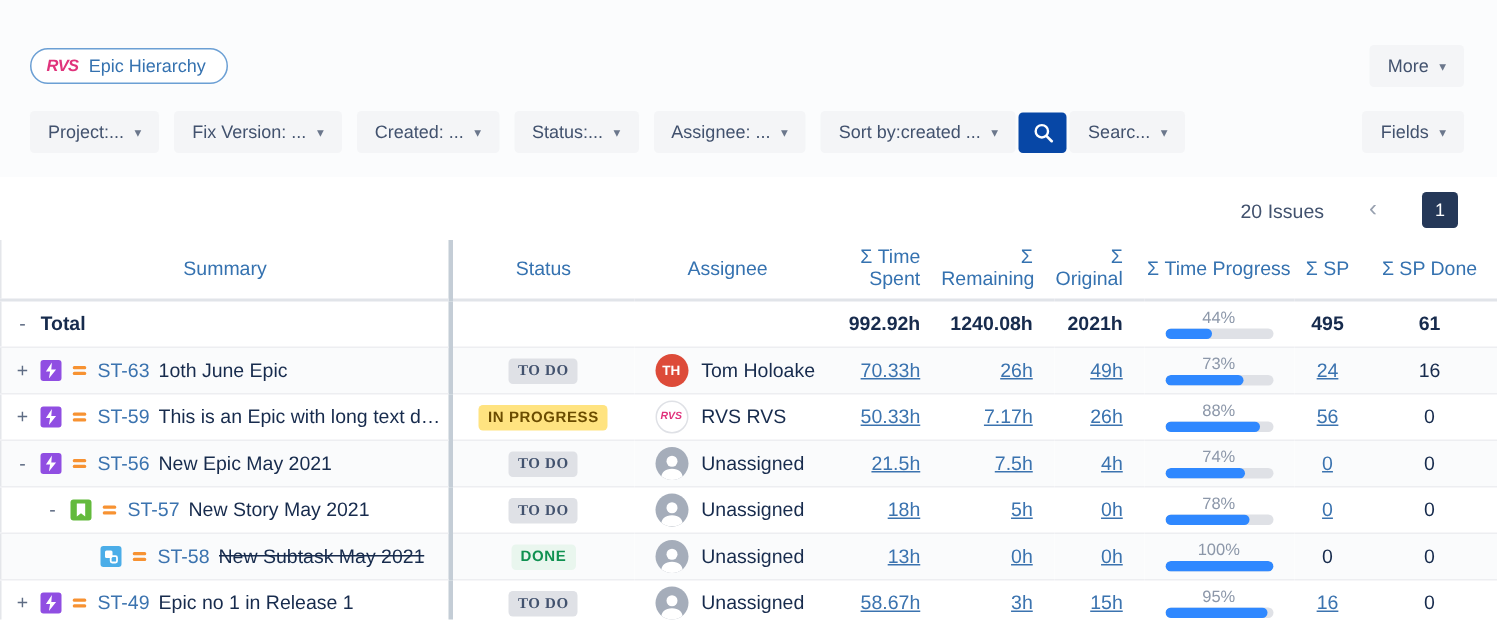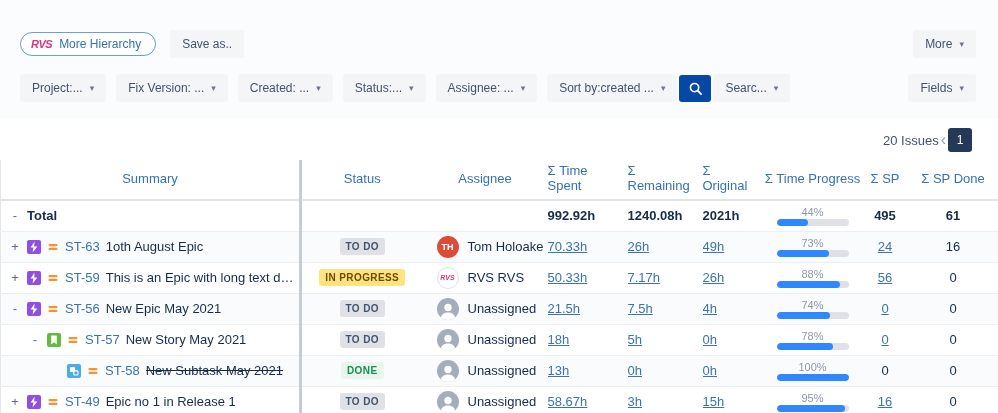--- a/index.html
+++ b/index.html
@@ -16,67 +16,66 @@
   .rvs { color:#e0337c; font-weight:bold; font-style:italic; font-size:11px; letter-spacing:-0.5px; }
   .btn { display:inline-flex; align-items:center; gap:7px; background:#f4f5f7; border:none; border-radius:3px;
          padding:7px 12px; font-size:12px; color:#42526e; font-family:inherit; cursor:pointer; white-space:nowrap; }
   .chev { font-size:9px; color:#6b778c; line-height:1; }
   .spacer { flex:1; }
   
   .filterbar { display:flex; align-items:center; gap:2px; padding:6px 22px 16px 20px; background:#fbfcfd; }
   .searchbtn { width:32px; height:27px; border:none; border-radius:3px; background:#0747a6;
                display:inline-flex; align-items:center; justify-content:center; cursor:pointer; }
   
-  .pagerow { display:flex; align-items:center; justify-content:flex-end; gap:0;
+  .pagerow { display:flex; align-items:center; justify-content:flex-end; gap:28px;
              padding:10px 26px 8px 0; font-size:13px; color:#42526e; background:#fff; }
   .pgprev { color:#97a0af; font-size:16px; cursor:pointer; padding:0 2px; }
   .pgcur { width:24px; height:24px; border-radius:3px; background:#253858; color:#fff; font-size:12px;
            display:flex; align-items:center; justify-content:center; cursor:pointer; }
   
   table.tbl { border-collapse:collapse; table-layout:fixed; width:998px; border-left:1px solid #e4e6ea; }
   .tbl th { color:#3572b0; font-weight:400; font-size:13px; padding:3px 0 6px; border-bottom:2px solid #e1e4e9; background:#fff; }
   .tbl td { font-size:13px; height:31px; border-bottom:1px solid #edeef1; padding:0; overflow:hidden; }
   .tbl th:first-child, .tbl td:first-child { border-right:3px solid #c4cdd6; }
   tbody tr:nth-child(even) { background:#fafbfc; }
   .c { text-align:center; }
-  .r { text-align:left; padding-right:14px !important; }
+  .r { text-align:right; padding-right:14px !important; }
   .sumcell { display:flex; align-items:center; gap:6px; }
   .toggle { color:#5e6c84; width:12px; text-align:center; cursor:pointer; font-size:13px; flex:none; }
   .tspacer { width:12px; flex:none; }
   .ticon { width:14px; height:14px; border-radius:2px; flex:none; display:flex; align-items:center; justify-content:center; }
   .epicbg{background:#904ee2} .storybg{background:#63ba3c} .subbg{background:#4bade8}
   .prio { flex:none; display:flex; }
   a.key { color:#3b73af; text-decoration:none; white-space:nowrap; }
   .sumtext { white-space:nowrap; overflow:hidden; text-overflow:ellipsis; }
   .strike { text-decoration:line-through; }
   .b { font-weight:bold; }
   .loz { display:inline-block; font-size:10px; font-weight:bold; padding:3px 6px; border-radius:3px; letter-spacing:0.4px; cursor:pointer; }
-  .todo { background:#dfe1e6; color:#42526e; }
+  .todo { background:#dfe1e6; color:#42526e;font-family:Liberation Serif, serif; }
   .inprogress { background:#ffe380; color:#6b4c00; }
   .done { background:#e9f6ee; color:#109151; }
   .ascell { display:flex; align-items:center; gap:9px; padding-left:14px; }
   .av { width:22px; height:22px; border-radius:50%; flex:none; display:flex; align-items:center; justify-content:center;
         font-size:9px; color:#fff; font-weight:bold; }
   .av.rvs2 { background:#fff; border:1px solid #dfe1e6; color:#e0337c; font-style:italic; font-size:7px; }
   .av.un { background:#a5adba; overflow:hidden; align-items:flex-end; }
   .asname { font-size:13px; color:#172b4d; white-space:nowrap; }
   a.val { color:#3b73af; text-decoration:underline; font-size:13px; }
   .pct { font-size:11px; color:#8c97a9; line-height:12px; }
   .track { width:72px; height:7px; background:#dfe1e6; border-radius:4px; margin:1px auto 0; overflow:hidden; }
   .fill { height:100%; background:#2f88ff; border-radius:4px; }
 </style>
 </head>
 <body>
 
 <div class="topbar">
   <div class="badge">
     <span class="rvs">RVS</span>
-    <span>More Hierarchy</span>
+    <span>Epic Hierarchy</span>
   </div>
-  <button class="btn">Save as..</button>
   <div class="spacer"></div>
   <button class="btn">
     <span>More</span>
     <span class="chev">▾</span>
   </button>
 </div>
 
 <div class="filterbar">
   <span id="filters" style="display:inline-flex;gap:10px;">
       <button class="btn">
@@ -185,21 +184,21 @@
                 <polygon points="7.6,1.6 3.6,7.6 6.4,7.6 5.6,12.4 10.4,6.4 7.2,6.4" fill="#fff"></polygon>
               </svg>
             </span>
             <span class="prio">
               <svg width="12" height="12" viewBox="0 0 12 12">
                 <rect x="1.5" y="3" width="9" height="2.2" rx="1" fill="#f79232"></rect>
                 <rect x="1.5" y="6.8" width="9" height="2.2" rx="1" fill="#f79232"></rect>
               </svg>
             </span>
             <a class="key" href="#">ST-63</a>
-            <span class="sumtext">1oth August Epic</span>
+            <span class="sumtext">1oth June Epic</span>
           </div>
         </td>
         <td class="c"><span class="loz todo">TO DO</span></td>
         <td>
           <div class="ascell">
             <div class="av" style="background: rgb(221, 75, 57);">TH</div>
             <span class="asname">Tom Holoake</span>
           </div>
         </td>
         <td class="r"><a class="val" href="#">70.33h</a></td>

